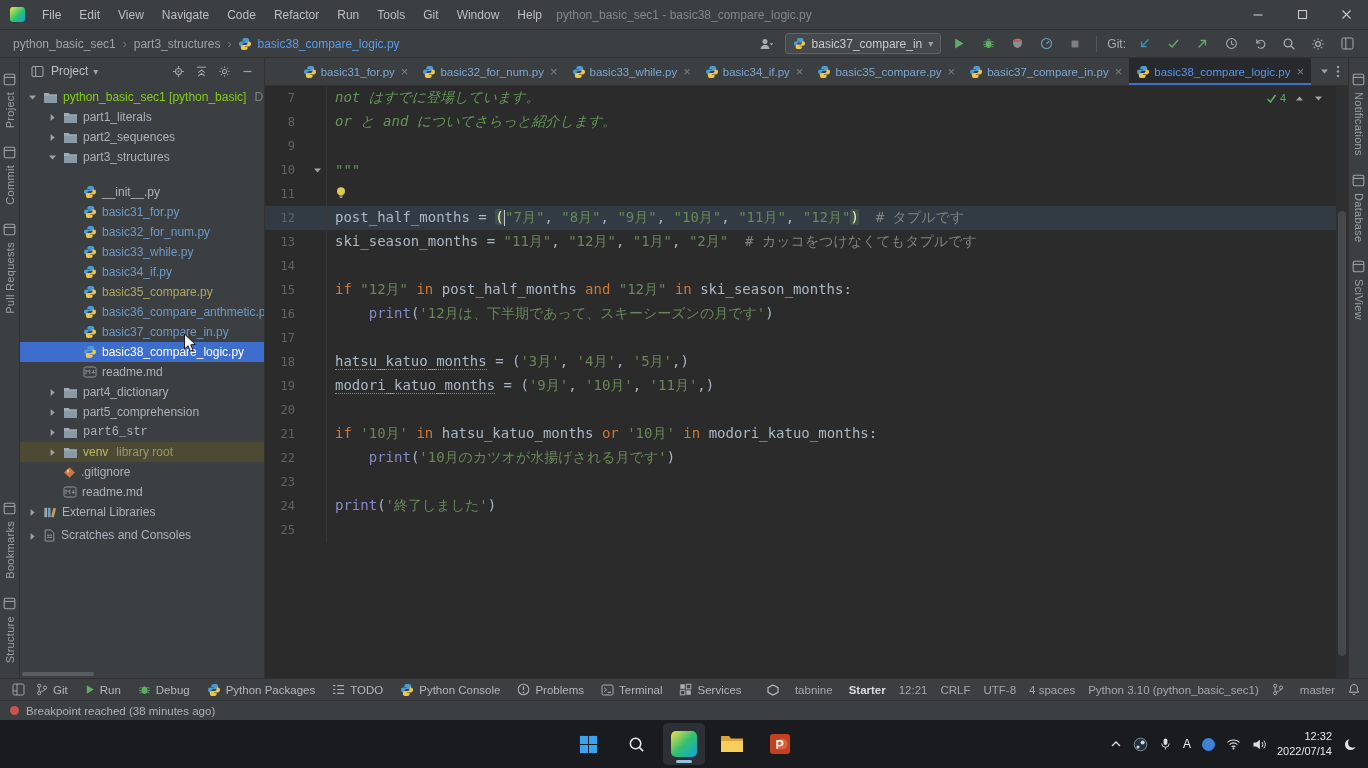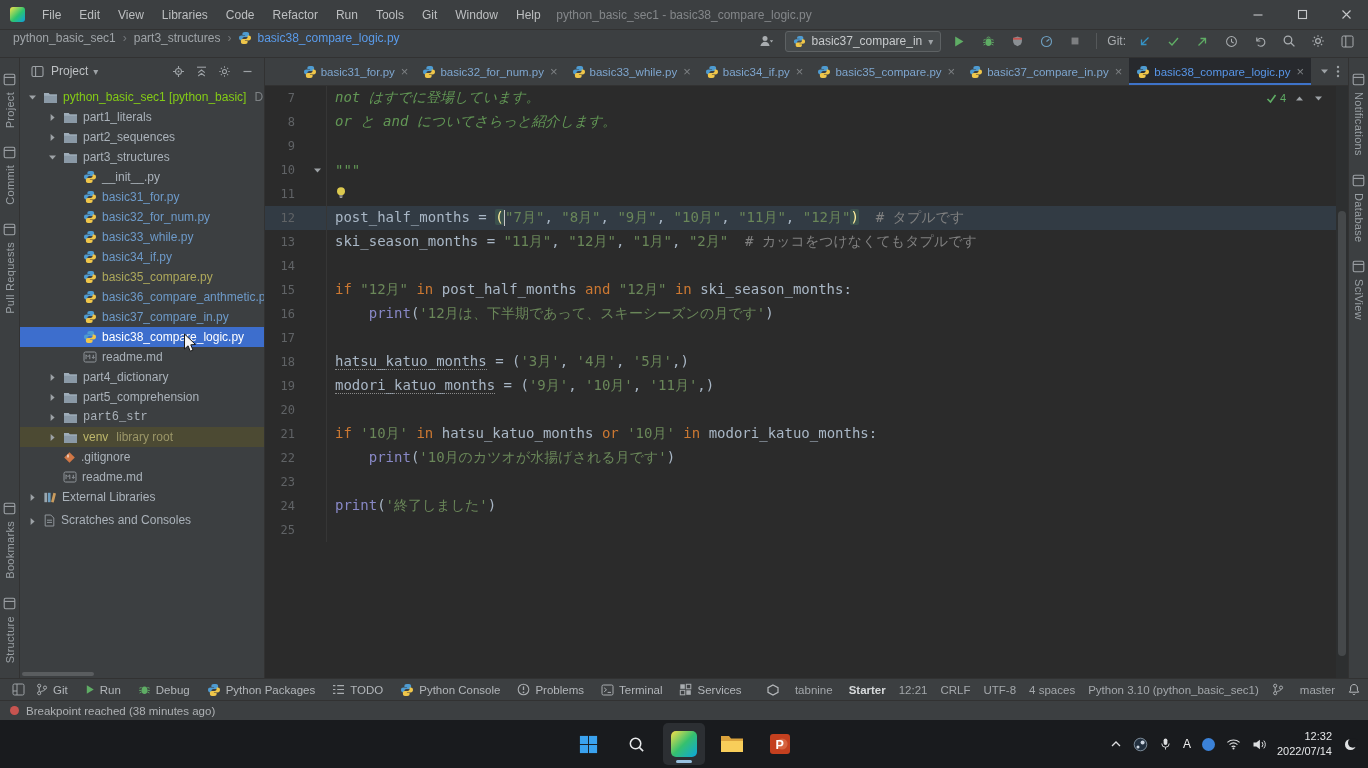--- a/index.html
+++ b/index.html
@@ -11,21 +11,21 @@
 
 .titlebar{flex:0 0 30px;background:var(--panel-bg,#3c3f41);display:flex;align-items:center;position:relative;border-bottom:1px solid var(--border,#323232);font-size:12px}
 .app-icon{width:15px;height:15px;margin:0 8px 0 10px;border-radius:3px;background:linear-gradient(135deg,#f5e34b,#2bc46f 55%,#0e9ee0)}
 .menus{display:flex;height:100%}
 .menu-item{display:flex;align-items:center;padding:0 9px;color:#bdbfc1;cursor:default}
 .win-title{position:absolute;left:50%;transform:translateX(-50%);color:#84878a;white-space:nowrap}
 .win-controls{margin-left:auto;display:flex;height:100%}
 .win-btn{width:44px;display:flex;align-items:center;justify-content:center}
 
 
-.navbar{flex:0 0 28px;background:var(--panel-bg,#3c3f41);border-bottom:1px solid var(--border,#323232);display:flex;align-items:flex-start;padding:0 10px;font-size:12px}
+.navbar{flex:0 0 28px;background:var(--panel-bg,#3c3f41);border-bottom:1px solid var(--border,#323232);display:flex;align-items:center;padding:0 10px;font-size:12px}
 #breadcrumbs{display:flex;align-items:center}
 .crumb{display:inline-flex;align-items:center;gap:5px;padding:1px 3px;color:#9fa4a8}
 .crumb.last{color:#5a9bea}
 .crumb-sep{color:#72767a;padding:0 4px}
 .nav-right{margin-left:auto;display:flex;align-items:center;gap:7px}
 .tb-icon{width:22px;height:22px;display:flex;align-items:center;justify-content:center;border-radius:3px}
 .run-combo{display:flex;align-items:center;gap:6px;background:#45494b;border:1px solid #5e6264;border-radius:3px;height:21px;padding:0 7px;min-width:152px;color:#c7cacc}
 .combo-caret{margin-left:auto;color:#9da2a6;font-size:10px}
 .v-sep{width:1px;height:16px;background:#55585a;margin:0 3px}
 .git-label{color:#a9adb0}
@@ -128,21 +128,21 @@
 <body>
 
 <div class="window">
 
   <div class="titlebar">
     <span class="app-icon"></span>
     <div class="menus" id="menus">
         <div class="menu-item">File</div>
         <div class="menu-item">Edit</div>
         <div class="menu-item">View</div>
-        <div class="menu-item">Libraries</div>
+        <div class="menu-item">Navigate</div>
         <div class="menu-item">Code</div>
         <div class="menu-item">Refactor</div>
         <div class="menu-item">Run</div>
         <div class="menu-item">Tools</div>
         <div class="menu-item">Git</div>
         <div class="menu-item">Window</div>
         <div class="menu-item">Help</div>
       </div>
     <div class="win-title">python_basic_sec1 - basic38_compare_logic.py</div>
     <div class="win-controls">
@@ -421,21 +421,21 @@
               </svg>
             </span>
             <span class="icn tree-icon">
               <svg width="15" height="13" viewBox="0 0 15 13">
                 <path d="M1 2h4.6l1.2 1.5H14v8.5H1z" fill="#8a99a6"></path>
                 <path d="M1 2h4.6l1.2 1.5H14v1.3H1z" fill="#9fadb9"></path>
               </svg>
             </span>
             <span class="tree-label">part3_structures</span>
           </div>
-          <div class="tree-row" style="padding-left: 46px;">
+          <div class="tree-row" style="padding-left: 46px; margin-top: 15px;">
             <span class="tree-chevron-spacer"></span>
             <span class="icn tree-icon">
               <svg width="14" height="14" viewBox="0 0 14 14">
                 <path d="M6.9 1C5 1 4.4 1.9 4.4 3v1h2.7v.6H3.3C2 4.6 1 5.4 1 7s1 2.4 2.3 2.4h1.1V7.9c0-1.1.9-2 2-2h2.9c1 0 1.8-.8 1.8-1.8V3c0-1.1-.9-2-2-2z" fill="#4e9bd1"></path>
                 <path d="M7.1 13c1.9 0 2.5-.9 2.5-2v-1H6.9v-.6h3.8c1.3 0 2.3-.8 2.3-2.4S12 4.6 10.7 4.6H9.6v1.5c0 1.1-.9 2-2 2H4.7c-1 0-1.8.8-1.8 1.8V11c0 1.1.9 2 2 2z" fill="#efc64a"></path>
               </svg>
             </span>
             <span class="tree-label">__init__.py</span>
           </div>
           <div class="tree-row" style="padding-left: 46px;">

